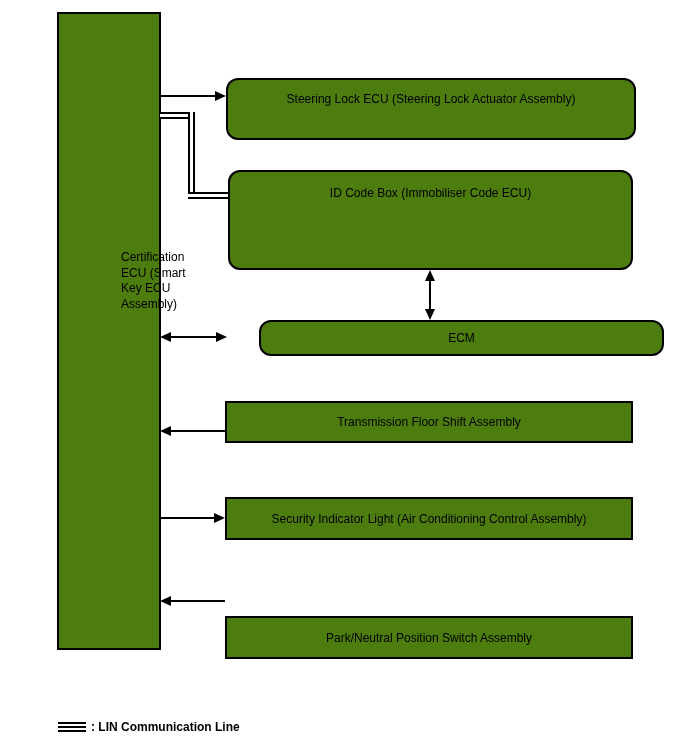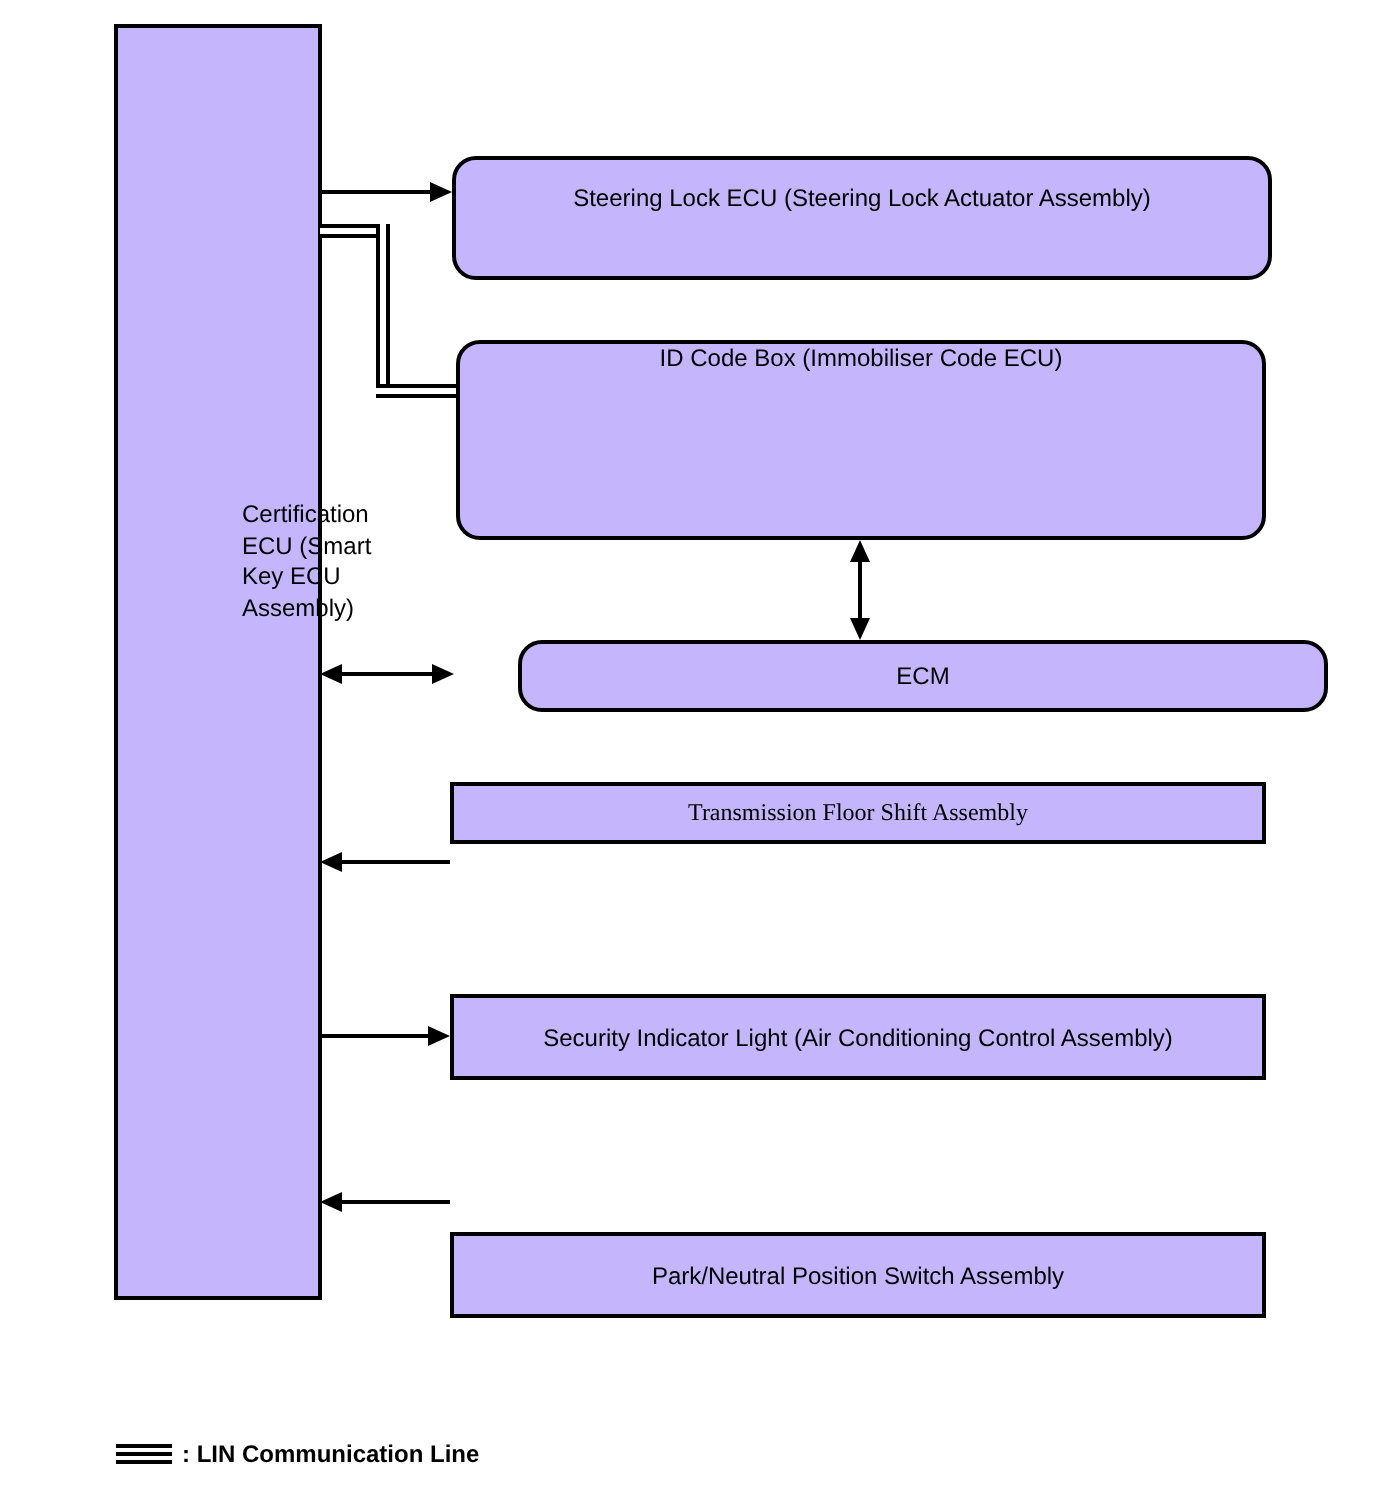--- a/index.html
+++ b/index.html
@@ -9,31 +9,31 @@
     width: 688px;
     height: 755px;
     background: #ffffff;
     color: #000000;
     font-size: 12px;
     overflow: hidden;
   }
   .box {
     position: absolute;
     border: 2px solid #000;
-    background: #c4b5fd;
+    background: #4d7c0f;
     box-sizing: border-box;
     display: flex;
     justify-content: center;
   }
   .rounded { border-radius: 12px; }
   .top-text { align-items: flex-start; }
   .center-text { align-items: center; }
   .label { text-align: center; padding: 0 10px; }
   .pad-12 { padding-top: 12px; }
-  .pad-14 { }
+  .pad-14 { padding-top: 14px; }
 
   .cert-label {
     position: absolute;
     left: 75px;
     top: 250px;
     width: 88px;
     white-space: pre-line;
     line-height: 1.3;
     margin-left: 46px;
   }
@@ -89,21 +89,21 @@
   </div>
 
   <div class="box rounded top-text" style="left:228px; top:170px; width:405px; height:100px;">
     <span class="label pad-14">ID Code Box (Immobiliser Code ECU)</span>
   </div>
 
   <div class="box rounded center-text" style="left:227px; top:320px; width:405px; height:36px;margin-left:32px;">
     <span class="label">ECM</span>
   </div>
 
-  <div class="box center-text" style="left:225px; top:391px; width:408px; height:31px;font-family:Liberation Serif, serif;">
+  <div class="box center-text" style="left:225px; top:401px; width:408px; height:42px;">
     <span class="label">Transmission Floor Shift Assembly</span>
   </div>
 
   <div class="box center-text" style="left:225px; top:497px; width:408px; height:43px;">
     <span class="label">Security Indicator Light (Air Conditioning Control Assembly)</span>
   </div>
 
   <div class="box center-text" style="left:225px; top:580px; width:408px; height:43px;margin-top:36px;">
     <span class="label">Park/Neutral Position Switch Assembly</span>
   </div>

